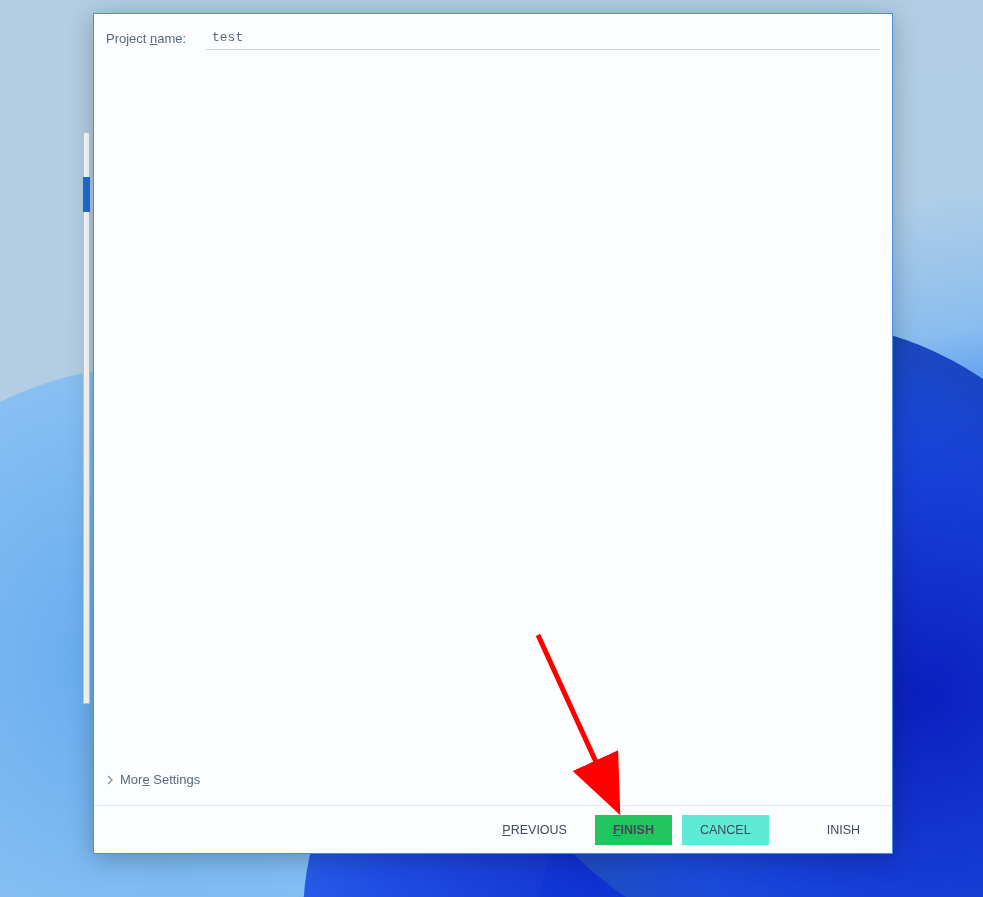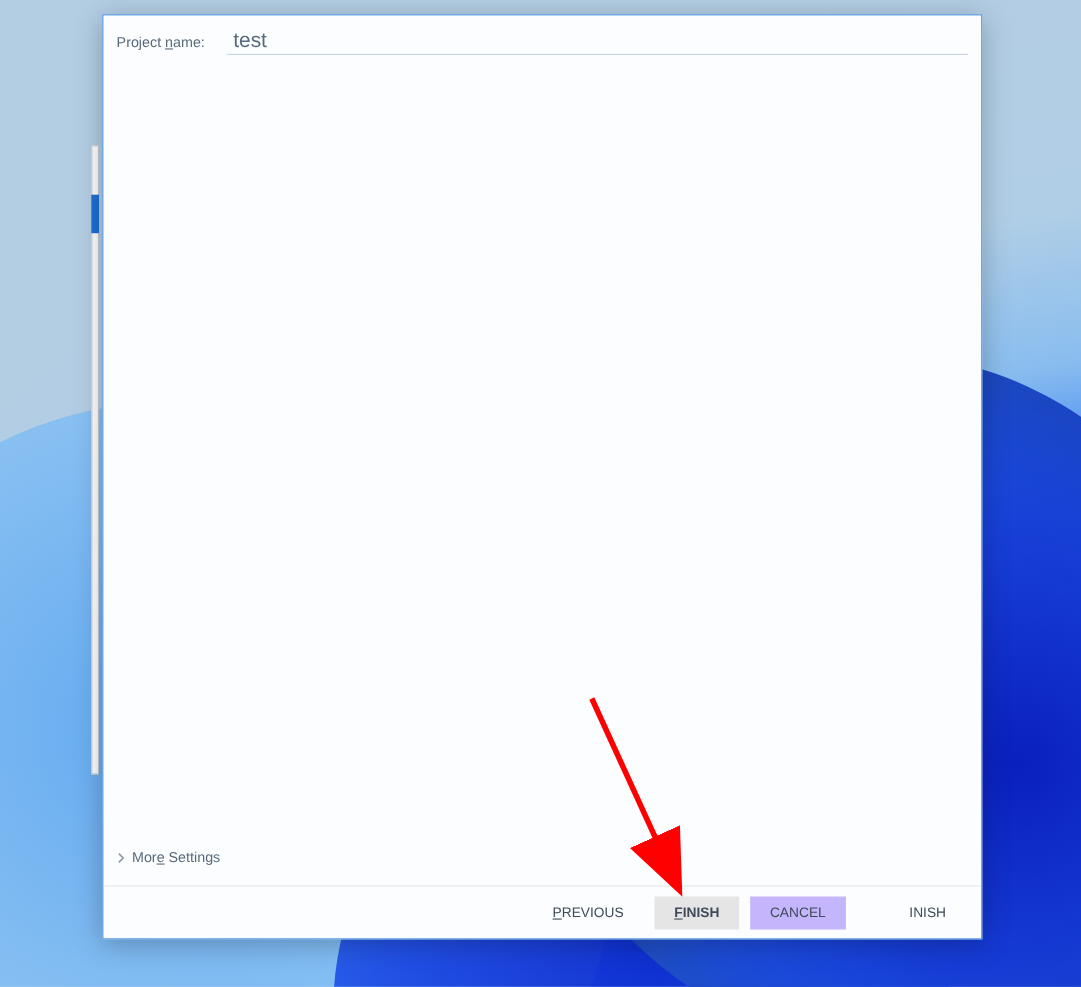--- a/index.html
+++ b/index.html
@@ -141,27 +141,27 @@
     .form-label {
       width: 100px;
       color: #5a6a7b;
       font-size: 13px;
     }
     .form-label .ul { text-decoration: underline; }
     .form-input {
       flex: 1;
       height: 24px;
       padding: 2px 6px;
-      font-size: 19px;
+      font-size: 13px;
       color: #5a6a7b;
       background: #fbfdff;
       border: none;
       border-bottom: 1px solid #cbd6e2;
       outline: none;
-      font-family: Liberation Sans, sans-serif;
+      font-family: Liberation Mono, monospace;
     }
     .browse-btn {
       width: 24px;
       height: 24px;
       margin-left: 6px;
       background: #eef2f6;
       color: #3f4b58;
       border: 0;
       display: flex;
       align-items: center;
@@ -197,25 +197,25 @@
       height: 30px;
       padding: 0 18px;
       font-size: 12.5px;
       color: #3f4b58;
       background: transparent;
       border: none;
       font-family: inherit;
     }
     .btn .ul { text-decoration: underline; }
     .btn.filled {
-      background: #c4b5fd;
+      background: #5eead4;
       text-align: center;
     }
     .btn.primary {
-      background: #e5e5e5;
+      background: #22c55e;
     }
     .btn.primary .inner { font-weight: 600; }
     .button-bar .gap { width: 20px; }
 
     .arrow {
       position: absolute;
       left: 530px;
       top: 627px;
       width: 120px;
       height: 200px;

